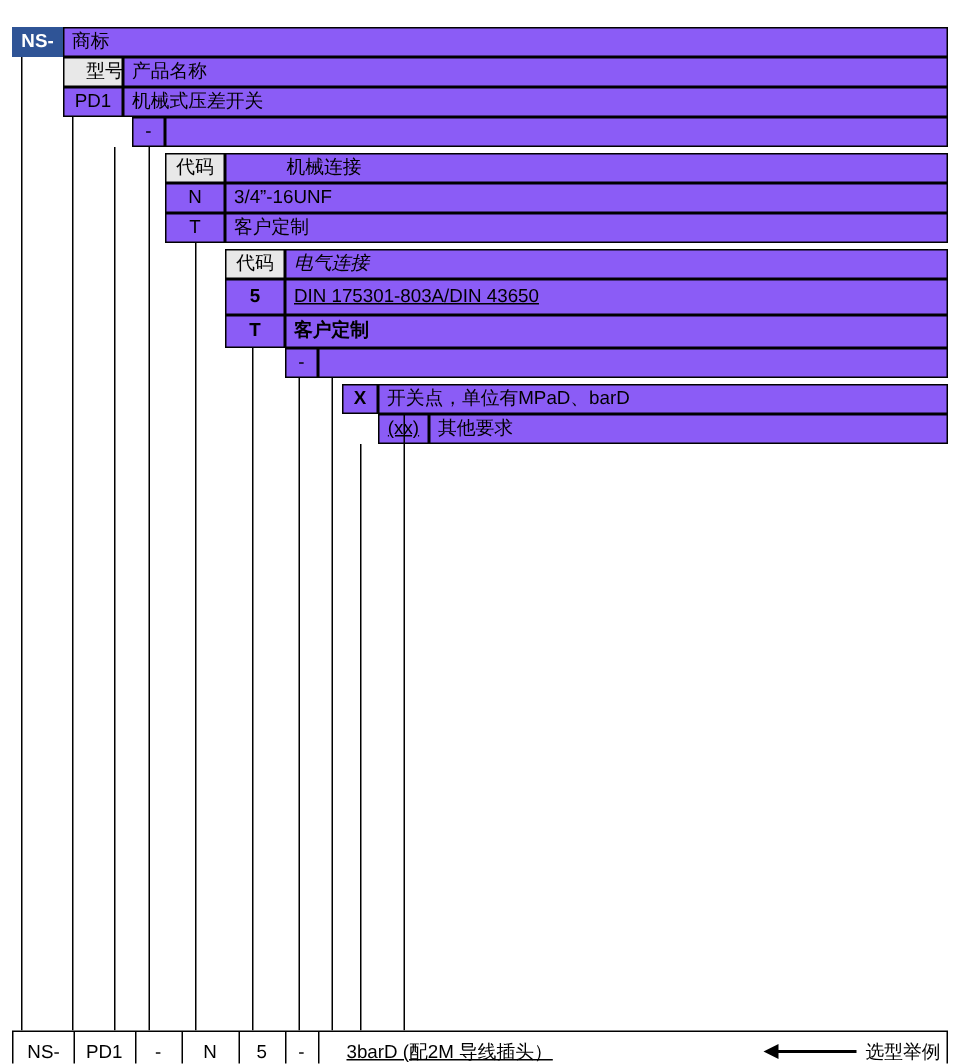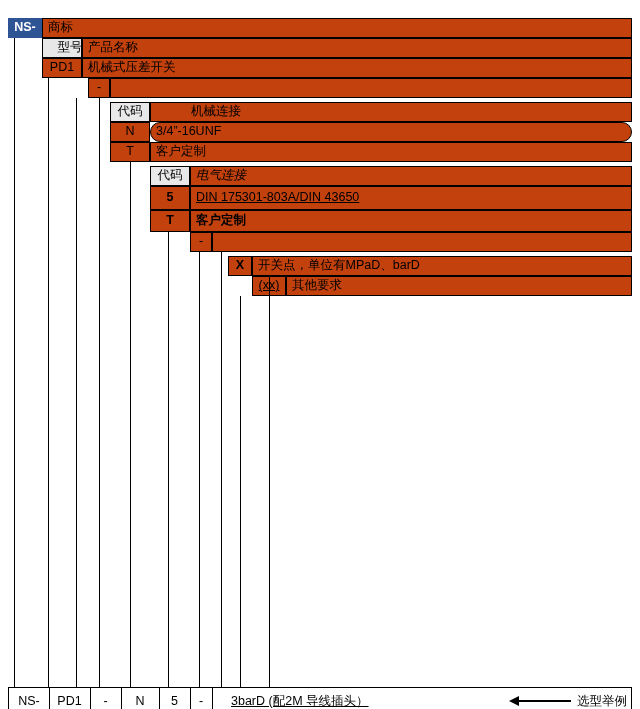--- a/index.html
+++ b/index.html
@@ -22,21 +22,21 @@
     width: 640px;
     height: 709px;
     margin-top: 12px;
   }
 
   
   .cell {
     position: absolute;
     box-sizing: border-box;
     border: 1px solid #000000;
-    background: #c2410c;
+    background: #8b5cf6;
     display: flex;
     align-items: center;
     font-size: 12.5px;
     line-height: 1.1;
     white-space: nowrap;
   }
   .cell.center { justify-content: center; }
   .cell.left { justify-content: flex-start; padding-left: 5px; }
   .cell.bold { font-weight: bold; }
 
@@ -135,21 +135,21 @@
   <div class="cell center" style="left:42px; top:46px; width:40px; height:20px;">PD1</div>
   <div class="cell left" style="left:82px; top:46px; width:550px; height:20px;">机械式压差开关</div>
 
   <div class="cell center" style="left:88px; top:66px; width:22px; height:20px;">-</div>
   <div class="cell left" style="left:110px; top:66px; width:522px; height:20px;"></div>
 
   <div class="cell center header" style="left:110px; top:90px; width:40px; height:20px;">代码</div>
   <div class="cell left" style="left:150px; top:90px; width:482px; height:20px;padding-left:40px;">机械连接</div>
 
   <div class="cell center" style="left:110px; top:110px; width:40px; height:20px;">N</div>
-  <div class="cell left" style="left:150px; top:110px; width:482px; height:20px;border-radius:10px;">3/4”-16UNF</div>
+  <div class="cell left" style="left:150px; top:110px; width:482px; height:20px;">3/4”-16UNF</div>
 
   <div class="cell center" style="left:110px; top:130px; width:40px; height:20px;">T</div>
   <div class="cell left" style="left:150px; top:130px; width:482px; height:20px;">客户定制</div>
 
   <div class="cell center header" style="left:150px; top:154px; width:40px; height:20px;">代码</div>
   <div class="cell left" style="left:190px; top:154px; width:442px; height:20px;font-style:italic;">电气连接</div>
 
   <div class="cell center bold" style="left:150px; top:174px; width:40px; height:24px;">5</div>
   <div class="cell left" style="left:190px; top:174px; width:442px; height:24px;text-decoration:underline;">DIN 175301-803A/DIN 43650</div>
 

